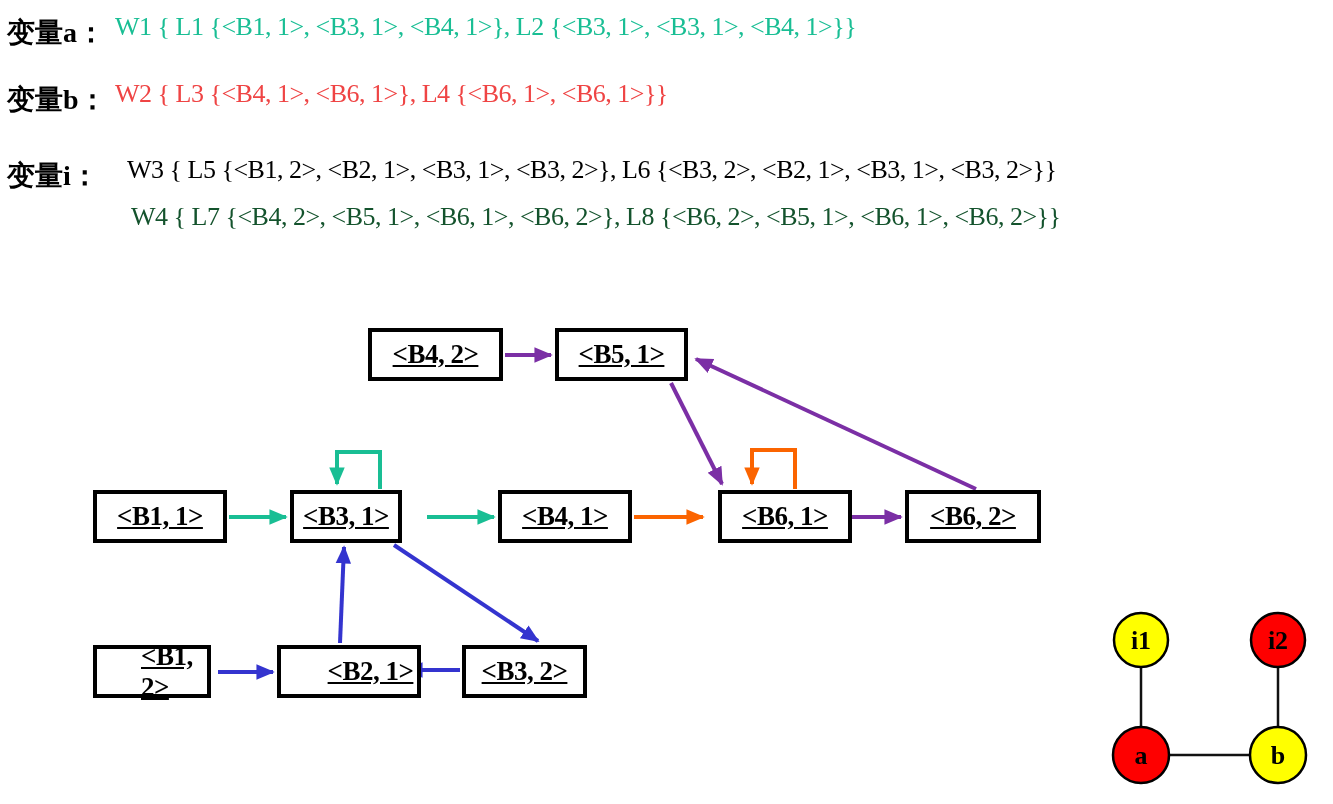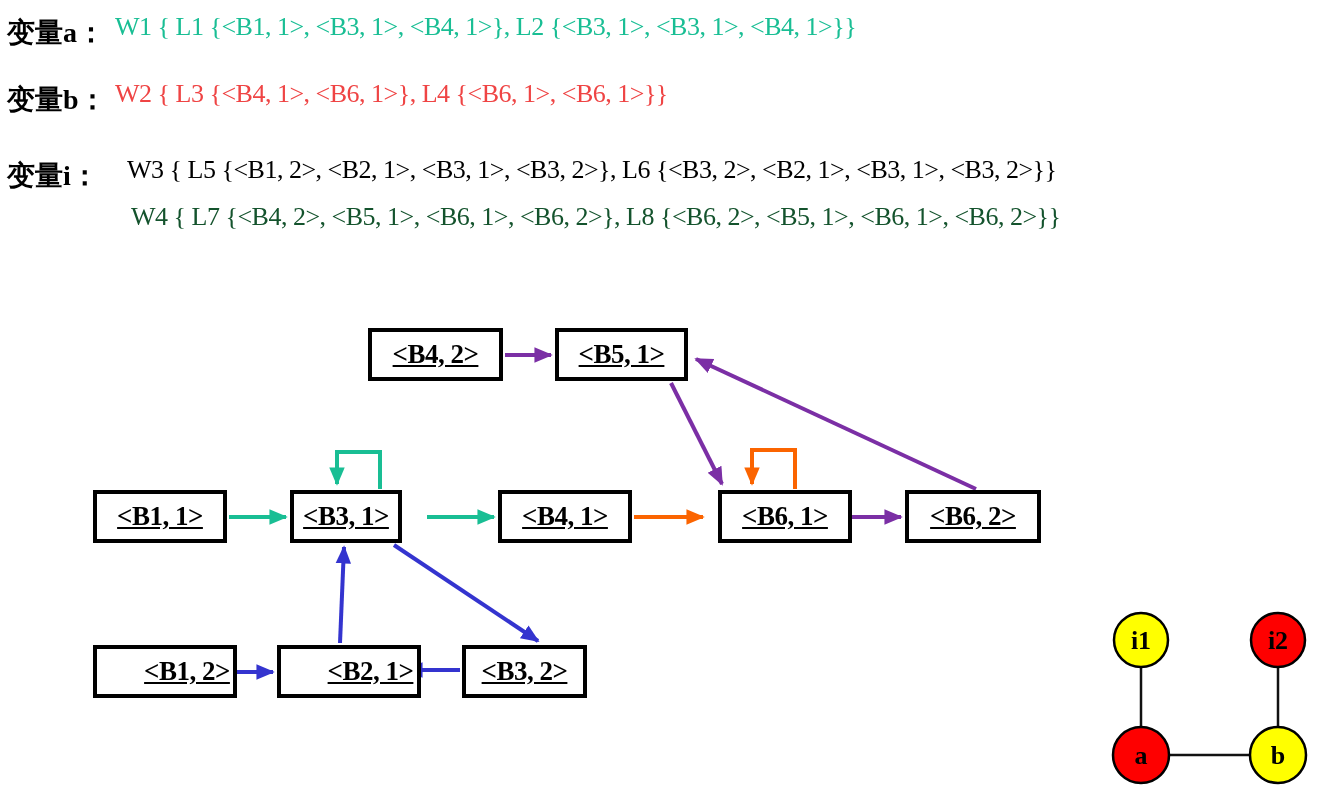--- a/index.html
+++ b/index.html
@@ -82,18 +82,18 @@
     </svg>
 
   <div id="node-layer">
       <div class="tnode" style="left: 368px; top: 328px; width: 135px; height: 53px;">&lt;B4, 2&gt;</div>
       <div class="tnode" style="left: 555px; top: 328px; width: 133px; height: 53px;">&lt;B5, 1&gt;</div>
       <div class="tnode" style="left: 93px; top: 490px; width: 134px; height: 53px;">&lt;B1, 1&gt;</div>
       <div class="tnode" style="left: 290px; top: 490px; width: 112px; height: 53px;">&lt;B3, 1&gt;</div>
       <div class="tnode" style="left: 498px; top: 490px; width: 134px; height: 53px;">&lt;B4, 1&gt;</div>
       <div class="tnode" style="left: 707px; top: 490px; width: 134px; height: 53px; margin-left: 11px;">&lt;B6, 1&gt;</div>
       <div class="tnode" style="left: 905px; top: 490px; width: 136px; height: 53px;">&lt;B6, 2&gt;</div>
-      <div class="tnode" style="left: 93px; top: 645px; width: 144px; height: 53px; padding-left: 44px;">&lt;B1, 2&gt;</div>
+      <div class="tnode" style="left: 93px; top: 645px; width: 118px; height: 53px; padding-left: 44px;">&lt;B1, 2&gt;</div>
       <div class="tnode" style="left: 277px; top: 645px; width: 144px; height: 53px; padding-left: 43px;">&lt;B2, 1&gt;</div>
       <div class="tnode" style="left: 462px; top: 645px; width: 125px; height: 53px;">&lt;B3, 2&gt;</div>
     </div>
 
 </div>
 
 </body></html>

